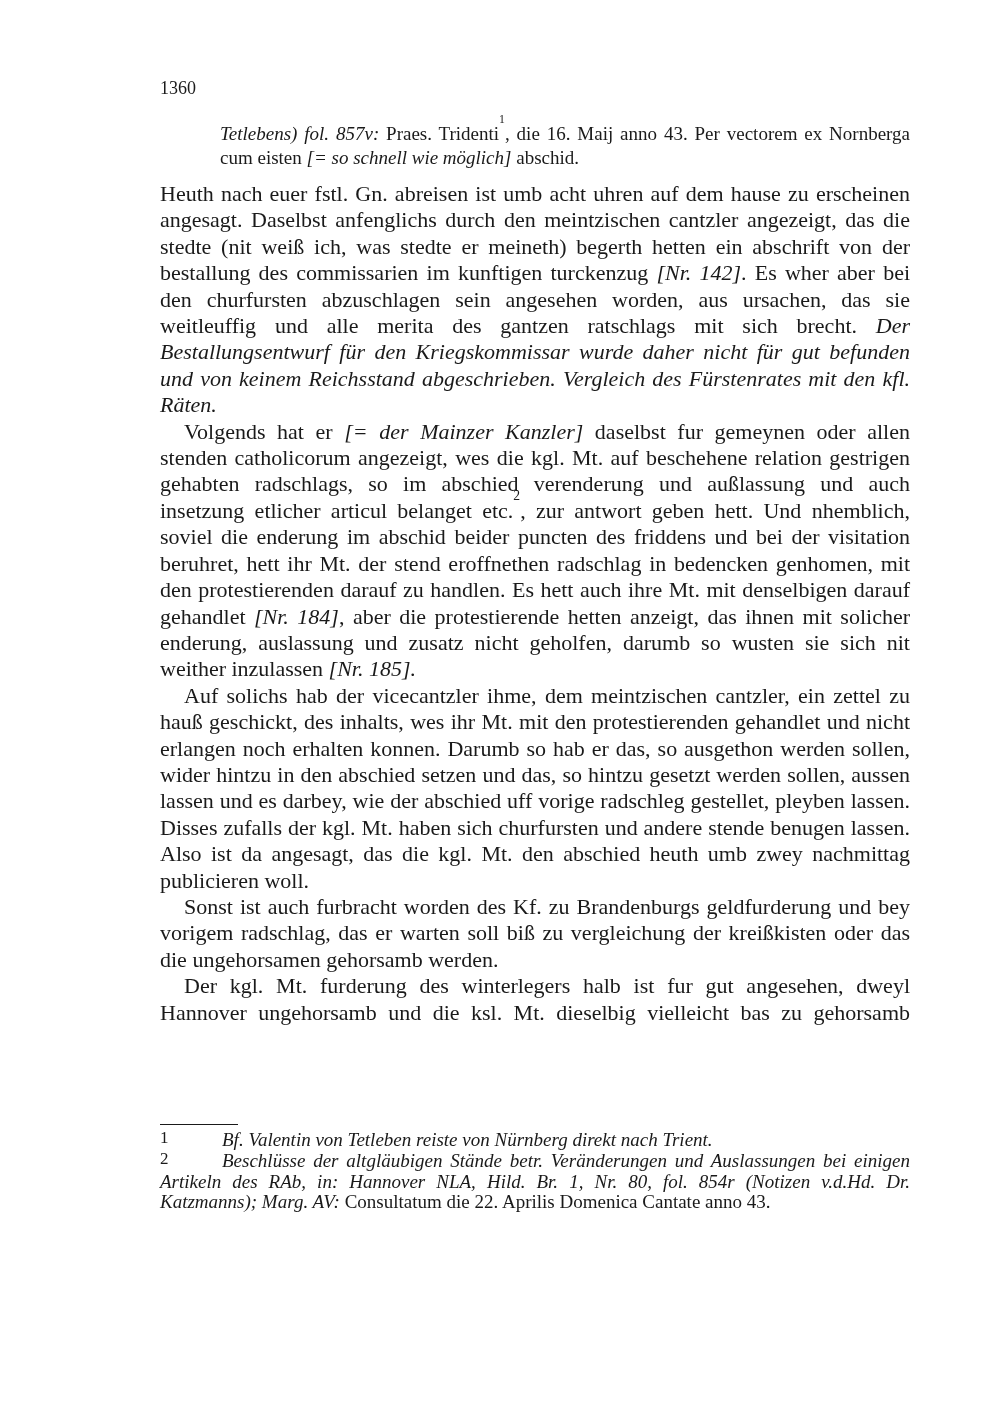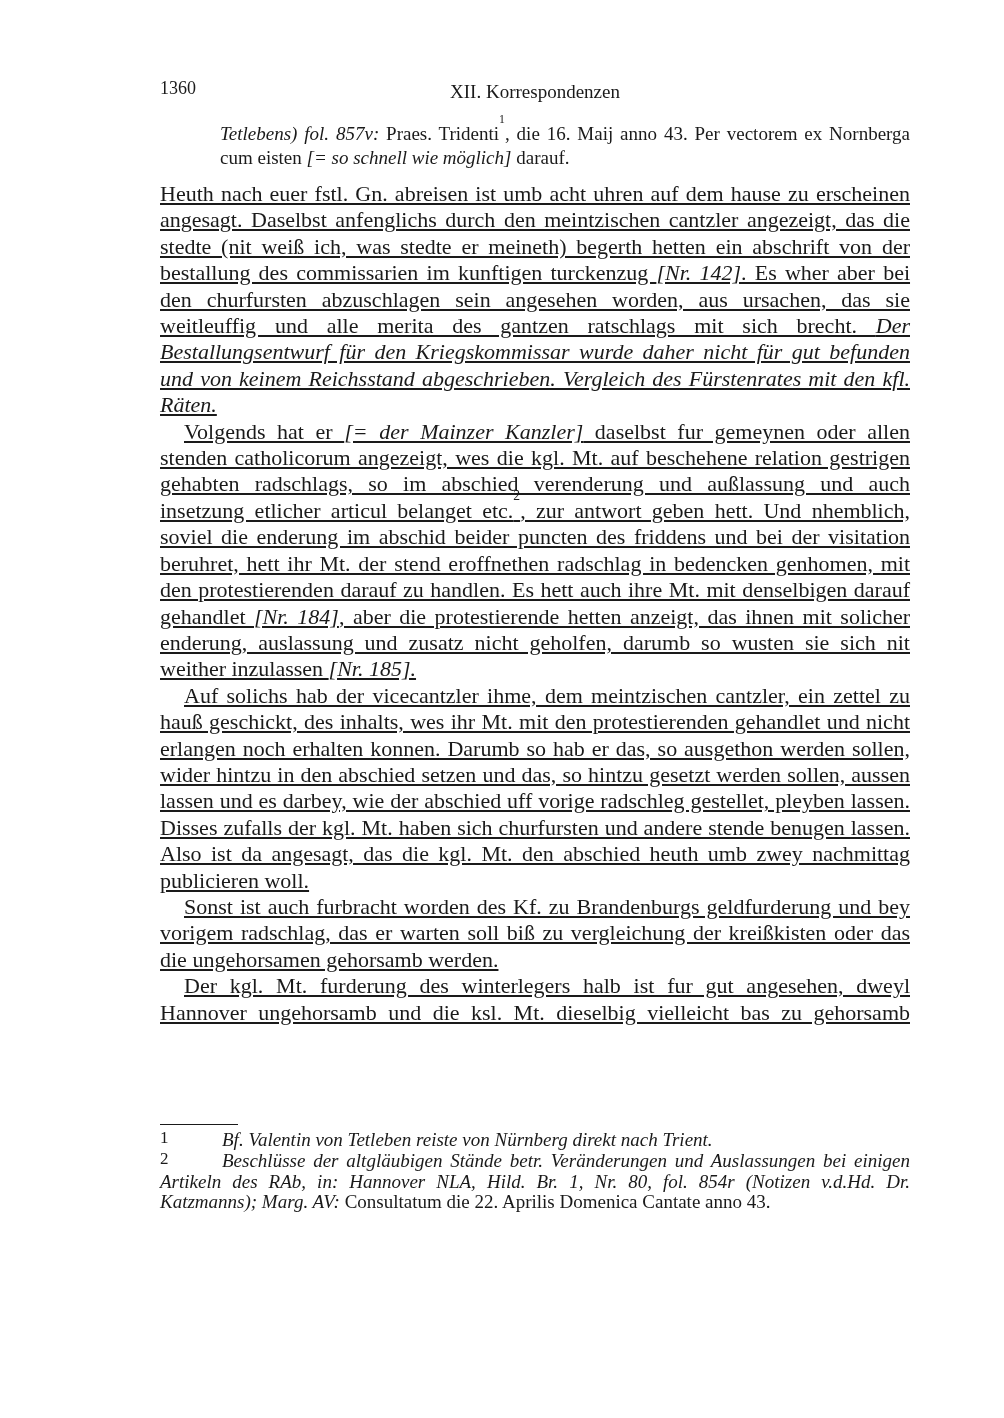--- a/index.html
+++ b/index.html
@@ -5,40 +5,39 @@
   html, body { margin: 0; padding: 0; background: #ffffff; }
   body { width: 1004px; height: 1418px; position: relative; overflow: hidden;
          font-family: "Liberation Serif", "DejaVu Serif", serif; color: #1a1a1a; }
   .page { position: absolute; left: 160px; top: 0; width: 750px; }
   .running-head { position: absolute; top: 78px; left: 0; width: 750px; height: 30px; }
   .page-number { position: absolute; left: 0; top: 0; font-size: 18px; }
   .running-title { position: absolute; left: 0; width: 750px; text-align: center; top: 3px; font-size: 19px; }
   .source-note { position: absolute; top: 122px; left: 60px; width: 690px;
                  font-size: 19px; line-height: 24px; text-align: justify; text-align-last: left; }
   .body-text { position: absolute; top: 181px; left: 0; width: 750px; font-size: 22px; line-height: 26.4px; }
-  .body-text p { margin: 0; text-align: justify; text-decoration: underline; }
+  .body-text p { margin: 0; text-align: justify; }
   .body-text p.indent { text-indent: 24px; }
   i { font-style: italic; }
   sup { font-size: 62%; vertical-align: top; position: relative; top: -2px; line-height: 0; }
   .fn-rule { position: absolute; top: 1124px; left: 0; width: 78px; height: 1px; background: #1a1a1a; }
   .footnotes { position: absolute; top: 1130px; left: 0; width: 750px; font-size: 19px; line-height: 20px; }
   .footnotes p { margin: 0; text-align: justify; text-align-last: left; }
   .fn-num { display: inline-block; width: 46px; text-align: right; padding-right: 16px; font-style: normal; font-size: 17px; position: relative; top: -3px; }
 </style>
 </head>
 <body>
 
 <div class="page">
 
   <div class="running-head">
     <span class="page-number">1360</span>
-    <span class="running-title">XII. Korrespondenzen</span>
   </div>
 
-  <div class="source-note"><i>Tetlebens) fol. 857v:</i><span> Praes. Tridenti</span><sup>1</sup><span>, die 16. Maij anno 43. Per vectorem ex Nornberga cum eisten </span><i>[= so schnell wie möglich]</i><span> darauf.</span></div>
+  <div class="source-note"><i>Tetlebens) fol. 857v:</i><span> Praes. Tridenti</span><sup>1</sup><span>, die 16. Maij anno 43. Per vectorem ex Nornberga cum eisten </span><i>[= so schnell wie möglich]</i><span> abschid.</span></div>
 
   <div class="body-text">
     <p><span>Heuth nach euer fstl. Gn. abreisen ist umb acht uhren auf dem hause zu erscheinen angesagt. Daselbst anfenglichs durch den meintzischen cantzler angezeigt, das die stedte (nit weiß ich, was stedte er meineth) begerth hetten ein abschrift von der bestallung des commissarien im kunftigen turckenzug </span><i>[Nr. 142]</i><span>. Es wher aber bei den churfursten abzuschlagen sein angesehen worden, aus ursachen, das sie weitleuffig und alle merita des gantzen ratschlags mit sich brecht. </span><i>Der Bestallungsentwurf für den Kriegskommissar wurde daher nicht für gut befunden und von keinem Reichsstand abgeschrieben. Vergleich des Fürstenrates mit den kfl. Räten.</i></p>
 
     <p class="indent"><span>Volgends hat er </span><i>[= der Mainzer Kanzler]</i><span> daselbst fur gemeynen oder allen stenden catholicorum angezeigt, wes die kgl. Mt. auf beschehene relation gestrigen gehabten radschlags, so im abschied verenderung und außlassung und auch insetzung etlicher articul belanget etc.</span><sup>2</sup><span>, zur antwort geben hett. Und nhemblich, soviel die enderung im abschid beider puncten des friddens und bei der visitation beruhret, hett ihr Mt. der stend eroffnethen radschlag in bedencken genhomen, mit den protestierenden darauf zu handlen. Es hett auch ihre Mt. mit denselbigen darauf gehandlet </span><i>[Nr. 184]</i><span>, aber die protestierende hetten anzeigt, das ihnen mit solicher enderung, auslassung und zusatz nicht geholfen, darumb so wusten sie sich nit weither inzulassen </span><i>[Nr. 185].</i></p>
 
     <p class="indent">Auf solichs hab der vicecantzler ihme, dem meintzischen cantzler, ein zettel zu hauß geschickt, des inhalts, wes ihr Mt. mit den protestierenden gehandlet und nicht erlangen noch erhalten konnen. Darumb so hab er das, so ausgethon werden sollen, wider hintzu in den abschied setzen und das, so hintzu gesetzt werden sollen, aussen lassen und es darbey, wie der abschied uff vorige radschleg gestellet, pleyben lassen. Disses zufalls der kgl. Mt. haben sich churfursten und andere stende benugen lassen. Also ist da angesagt, das die kgl. Mt. den abschied heuth umb zwey nachmittag publicieren woll.</p>
 
     <p class="indent">Sonst ist auch furbracht worden des Kf. zu Brandenburgs geldfurderung und bey vorigem radschlag, das er warten soll biß zu vergleichung der kreißkisten oder das die ungehorsamen gehorsamb werden.</p>
 

